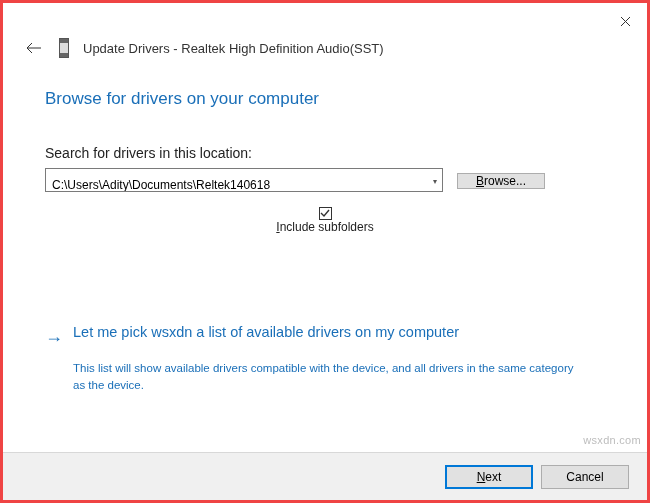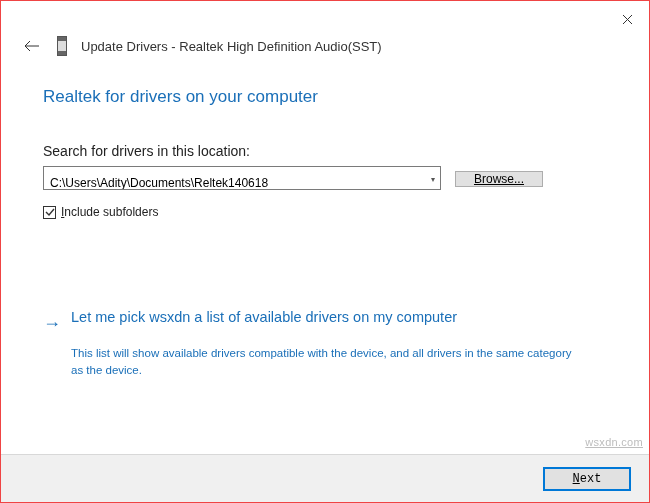--- a/index.html
+++ b/index.html
@@ -7,21 +7,21 @@
       font-family: 'Segoe UI', Tahoma, sans-serif;
       background: #fff;
       width: 650px;
       height: 503px;
       overflow: hidden;
       position: relative;
     }
     .dialog {
       width: 650px;
       height: 503px;
-      border: 1px solid #ef4444;
+      border: 3px solid #ef4444;
       background: #fff;
       position: relative;
     }
     .close-btn {
       position: absolute;
       top: 8px;
       right: 12px;
       width: 20px;
       height: 20px;
       cursor: pointer;
@@ -95,28 +95,27 @@
       pointer-events: none;
     }
     .browse-btn {
       height: 16px;
       width: 88px;
       background: #e1e1e1;
       border: 1px solid #adadad;
       font-size: 12px;
       font-family: inherit;
       cursor: pointer;
-      text-decoration: underline;
     }
     .checkbox-row {
       display: flex;
       align-items: center;
-      gap: 5px;
       font-size: 12px;
       color: #222;
+      flex-direction: column;
     }
     .checkbox {
       width: 13px;
       height: 13px;
       border: 1px solid #333;
       display: inline-flex;
       align-items: center;
       justify-content: center;
       font-size: 10px;
       line-height: 1;
@@ -160,37 +159,36 @@
       display: flex;
       justify-content: flex-end;
       align-items: center;
       padding-right: 18px;
       gap: 8px;
     }
     .footer-btn {
       width: 88px;
       height: 24px;
       font-size: 12px;
-      font-family: Liberation Mono, monospace;
+      font-family: Liberation Sans, sans-serif;
       cursor: pointer;
       background: #e1e1e1;
       border: 1px solid #adadad;
     }
     .footer-btn.primary {
       border: 2px solid #0078d7;
       background: #e1e1e1;
     }
     .watermark {
       position: absolute;
       right: 6px;
       bottom: 54px;
       font-size: 11px;
       color: #bdbdbd;
       letter-spacing: 0.3px;
-      text-decoration: underline;
     }
     .underline-hint {
       text-decoration: underline;
     }
   </style>
 </head>
 <body>
 
 <div class="dialog">
 
@@ -205,21 +203,21 @@
     <div class="back-arrow">
       <svg width="14" height="10" viewBox="0 0 14 10">
         <path d="M5 0 L0 5 L5 10 M0 5 L14 5" stroke="#333" stroke-width="1" fill="none"></path>
       </svg>
     </div>
     <div class="driver-icon"></div>
     <div class="header-title">Update Drivers - Realtek High Definition Audio(SST)</div>
   </div>
 
   <div class="content">
-    <h1 class="main-heading">Realtek for drivers on your computer</h1>
+    <h1 class="main-heading">Browse for drivers on your computer</h1>
 
     <div class="search-label">Search for drivers in this location:</div>
 
     <div class="path-row">
       <div class="path-wrap">
         <input type="text" value="C:\Users\Adity\Documents\Reltek140618" style="">
         <span class="dropdown-arrow">▾</span>
       </div>
       <button class="browse-btn">
         <span><span class="underline-hint">B</span>rowse...</span>
@@ -243,15 +241,16 @@
       </div>
     </div>
   </div>
 
   <div class="watermark">wsxdn.com</div>
 
   <div class="footer">
     <button class="footer-btn primary">
       <span><span class="underline-hint">N</span>ext</span>
     </button>
+    <button class="footer-btn">Cancel</button>
   </div>
 
 </div>
 
 </body></html>

